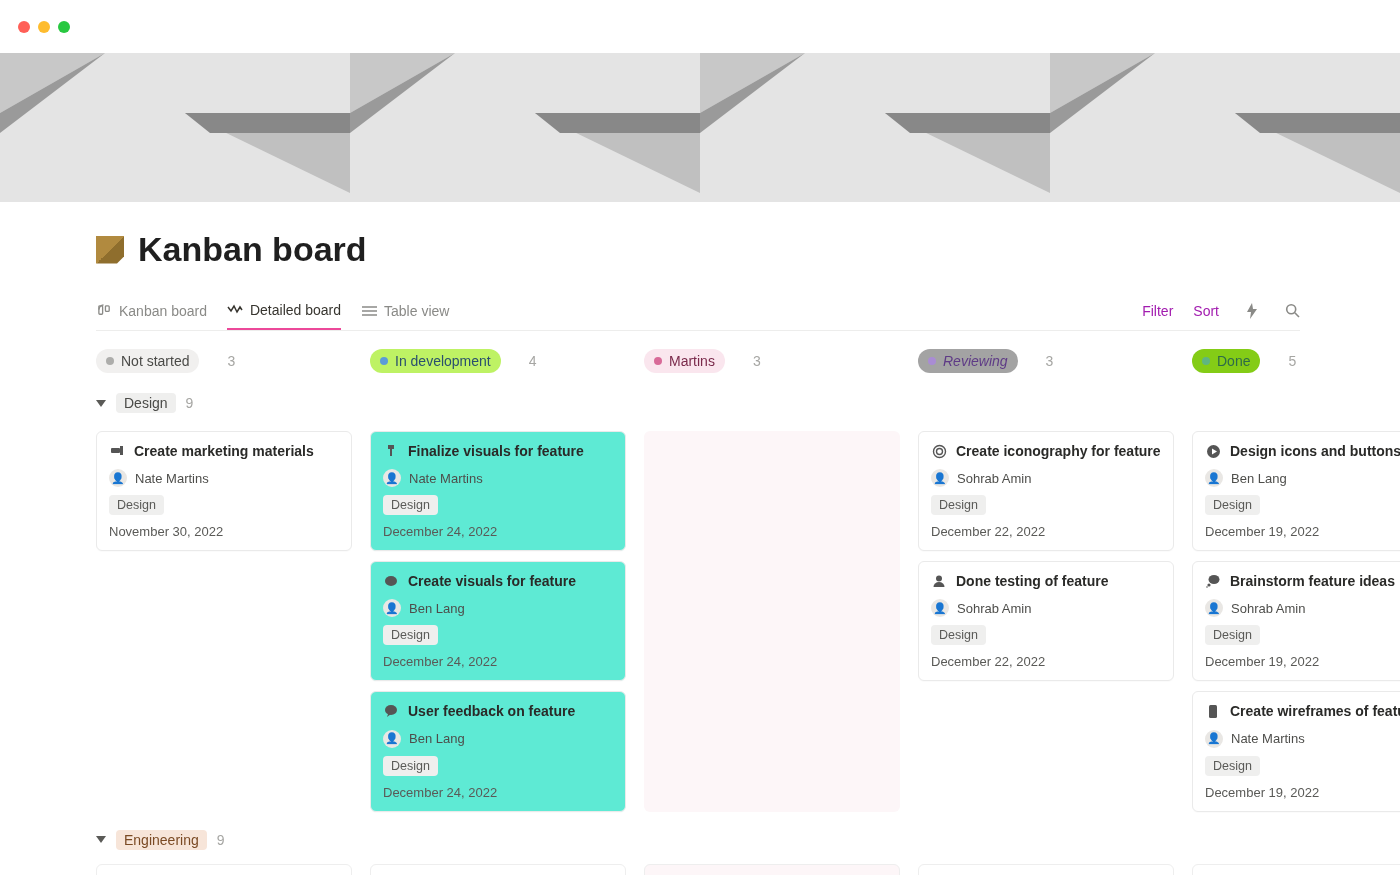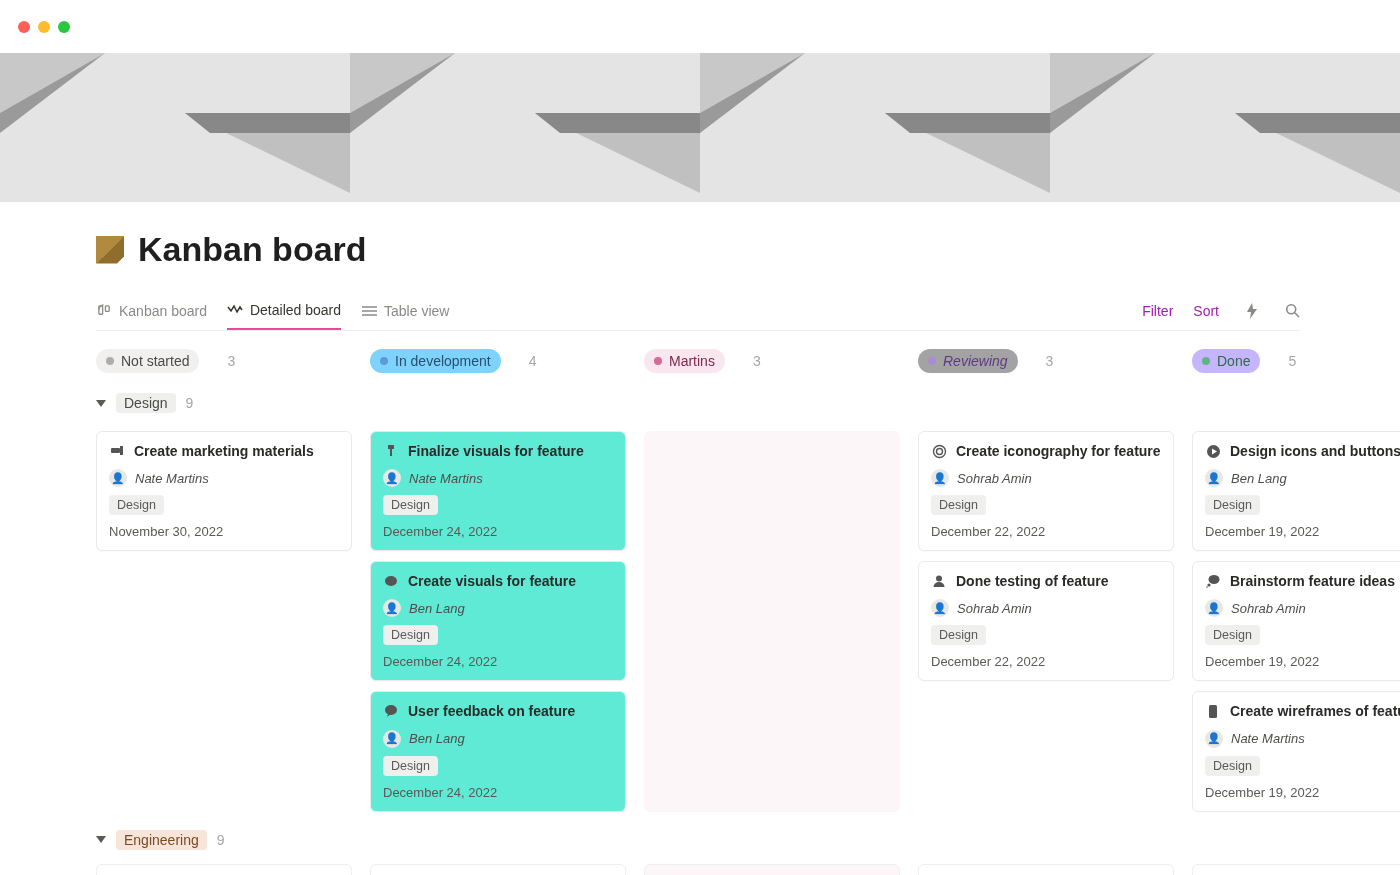--- a/index.html
+++ b/index.html
@@ -96,27 +96,27 @@
   margin-bottom: 14px;
 }
 .status-pill {
   display: inline-flex; align-items: center; gap: 7px;
   padding: 4px 10px; border-radius: 12px;
   font-size: 14px;
 }
 .status-dot { width: 8px; height: 8px; border-radius: 50%; }
 .pill-grey { background: #f1f0ef; color:#4a4a47;}
 .dot-grey { background: #adadab; }
-.pill-blue { background: #7dd3fc; color:#2a4f6e;}
+.pill-blue { background: #bef264; color:#2a4f6e;}
 .dot-blue { background: #5a9bd8; }
 .pill-pink { background: #fae6ee; color:#7a2a4b;}
 .dot-pink { background: #d86a98; }
 .pill-purple { background: #a3a3a3; color:#5e3a86;font-style:italic;}
 .dot-purple { background: #a98cd4; }
-.pill-green { background: #c4b5fd; color:#2e6b48;}
+.pill-green { background: #84cc16; color:#2e6b48;}
 .dot-green { background: #5fb581; }
 .col-count { color: #a6a6a3; font-size: 14px; }
 
 .group-row {
   display: flex; align-items: center; gap: 10px;
   margin: 6px 0 10px 0;
 }
 .group-caret {
   width: 0; height: 0;
   border-left: 5px solid transparent;
@@ -147,21 +147,21 @@
 .card-title-row { display:flex; align-items:center; gap:9px; margin-bottom: 9px;}
 .card-title { font-size: 14px; font-weight: 600; color:#2a2a28; line-height:1.3;}
 .card-ic { width: 16px; height:16px; display:flex;align-items:center;justify-content:center;flex-shrink:0;}
 .card-person { display:flex; align-items:center; gap:8px; margin-bottom:8px;}
 .avatar {
   width: 18px; height:18px; border-radius:50%;
   background: #e9e7e4;
   display:flex;align-items:center;justify-content:center;
   font-size:11px;
 }
-.person-name { font-size: 13px; color:#4e4e4b;font-style:italic; }
+.person-name { font-size: 13px; color:#4e4e4b; }
 .card-tag {
   display:inline-block; background:#efefee; color:#5a5a57;
   padding: 3px 8px; border-radius:4px; font-size:12.5px;
   margin-bottom: 9px;
 }
 .card-date { font-size: 13px; color:#5a5a57; }
 
 .row2 {
   display:flex; gap:18px; margin-top: 14px;
 }

